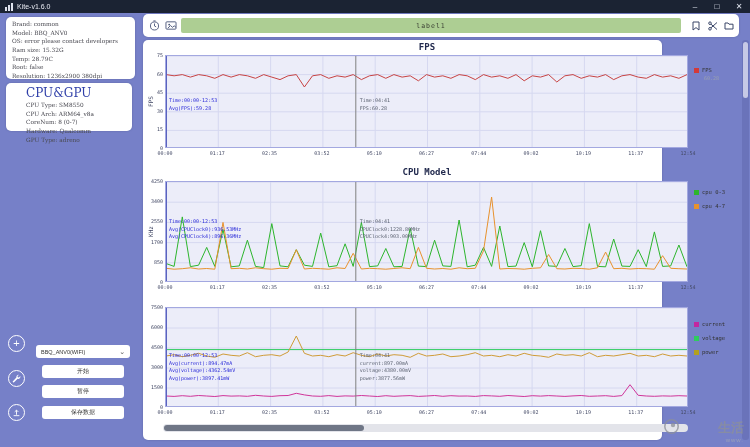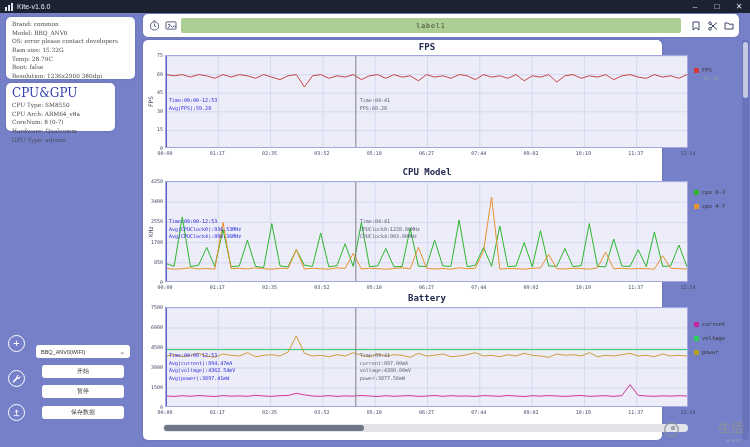--- a/index.html
+++ b/index.html
@@ -54,21 +54,21 @@
   .leg-sub { position:absolute; font-family:"DejaVu Sans Mono",monospace; font-size:5px; color:#9aa0b0; }
 
   
   .hscroll { position:absolute; background:#e3e4ea; border-radius:4px; }
   .hscroll .handle { position:absolute; background:#6f7686; border-radius:3px; }
   .vscroll { position:absolute; background:#6a73ba; border-radius:3px; }
   .vscroll .handle { position:absolute; background:#c6c9e6; border-radius:3px; }
 
   
   .watermark { position:absolute; right:6px; bottom:4px; text-align:right; opacity:.75; }
-  .wm-row { display:flex; align-items:flex-end; justify-content:flex-end;gap:36px; }
+  .wm-row { display:flex; align-items:flex-start; justify-content:flex-end;gap:36px; }
   .wm-title { font-size:13px; font-weight:bold; color:#8d9098; margin-left:3px; }
   .wm-url { font-size:6px; color:#a7aab2; letter-spacing:1px; }
 </style>
 </head>
 <body>
 
 <div class="titlebar">
   <span class="tb-icon">
     <svg width="8" height="8" viewBox="0 0 8 8">
         <rect x="0" y="4" width="2" height="4" fill="#dfe3ee"></rect>
@@ -89,21 +89,21 @@
   <div class="card" style="left:6px;top:4px;width:129px;height:62px;padding:3px 6px;">
     <div class="panel-line">Brand: common</div>
     <div class="panel-line">Model: BBQ_ANV0</div>
     <div class="panel-line">OS: error please contact developers</div>
     <div class="panel-line">Ram size: 15.32G</div>
     <div class="panel-line">Temp: 28.79C</div>
     <div class="panel-line">Root: false</div>
     <div class="panel-line">Resolution: 1236x2900 380dpi</div>
   </div>
 
-  <div class="card" style="left:6px;top:70px;width:109px;height:48px;padding:3px 6px;">
+  <div class="card" style="left:6px;top:70px;width:126px;height:48px;padding:3px 20px;">
     <div class="panel-title">CPU&amp;GPU</div>
     <div class="panel-line">CPU Type: SM8550</div>
     <div class="panel-line">CPU Arch: ARM64_v8a</div>
     <div class="panel-line">CoreNum: 8 (0-7)</div>
     <div class="panel-line">Hardware: Qualcomm</div>
     <div class="panel-line">GPU Type: adreno</div>
   </div>
 
   <div class="tool-circle" style="left:8px;top:322px;font-size:11px;line-height:1;">+</div>
   <div class="tool-circle" style="left:8px;top:357px;">
@@ -299,21 +299,20 @@
       <div>CPUClock4:903.00MHz</div>
     </div>
     <div class="leg-item" style="left: 551px; top: 149px;">
       <span class="leg-sq" style="background:#2db52d"></span>
       <span>cpu 0-3</span>
     </div>
     <div class="leg-item" style="left: 551px; top: 163px;">
       <span class="leg-sq" style="background:#e8922e"></span>
       <span>cpu 4-7</span>
     </div>
-    <div class="chart-title" style="left: 0px; top: 253px; width: 568px;">Battery</div>
     <div class="plot" style="left: 22px; top: 267px; width: 523px; height: 100px;">
       <svg width="521" height="98" style="display:block">
         <line x1="52.3" y1="0" x2="52.3" y2="100" stroke="#d6d8f0" stroke-width="1"></line>
         <line x1="104.6" y1="0" x2="104.6" y2="100" stroke="#d6d8f0" stroke-width="1"></line>
         <line x1="156.9" y1="0" x2="156.9" y2="100" stroke="#d6d8f0" stroke-width="1"></line>
         <line x1="209.2" y1="0" x2="209.2" y2="100" stroke="#d6d8f0" stroke-width="1"></line>
         <line x1="261.5" y1="0" x2="261.5" y2="100" stroke="#d6d8f0" stroke-width="1"></line>
         <line x1="313.8" y1="0" x2="313.8" y2="100" stroke="#d6d8f0" stroke-width="1"></line>
         <line x1="366.1" y1="0" x2="366.1" y2="100" stroke="#d6d8f0" stroke-width="1"></line>
         <line x1="418.4" y1="0" x2="418.4" y2="100" stroke="#d6d8f0" stroke-width="1"></line>

